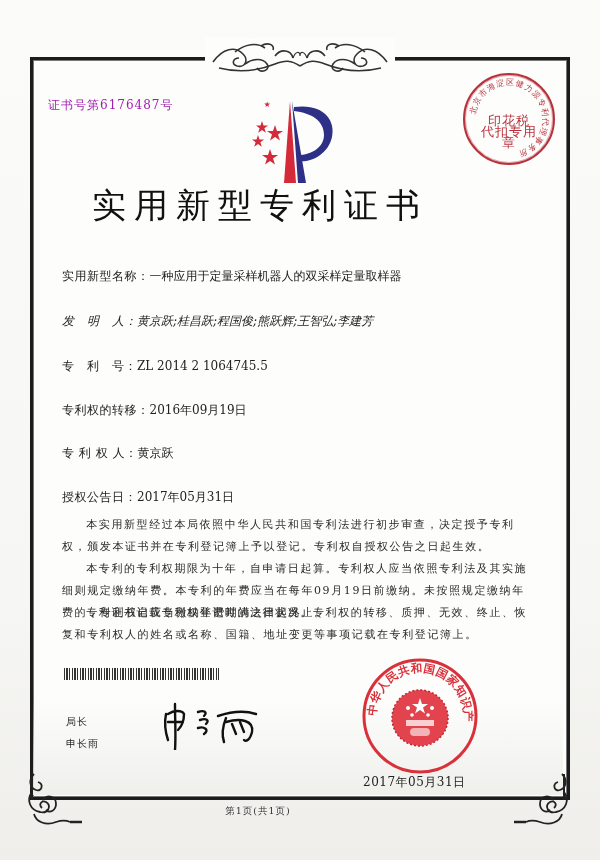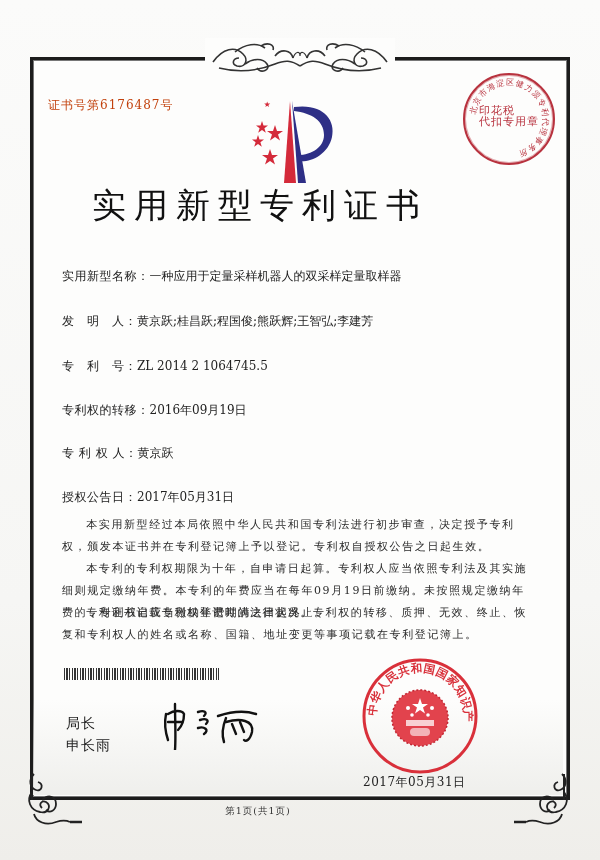--- a/index.html
+++ b/index.html
@@ -28,35 +28,35 @@
     position: absolute; left: 205px; top: 38px; width: 190px; height: 42px;
     background: #fdfdfc;
   }
   .ornament-top svg, .corner svg { width: 100%; height: 100%; display: block; }
   .corner { position: absolute; width: 60px; height: 60px; }
   .corner.bl { left: 22px; top: 770px; }
   .corner.br { left: 514px; top: 770px; }
 
   .cert-no {
     position: absolute; left: 48px; top: 97px;
-    font-size: 12px; letter-spacing: 1px; color: #c2410c;
+    font-size: 12px; letter-spacing: 1px; color: #a21caf;
   }
   .logo { position: absolute; left: 250px; top: 97px; width: 90px; height: 90px; }
   .seal-top {
     position: absolute; left: 463px; top: 73px; width: 88px; height: 88px;
     border-radius: 50%;
     border: 2px solid #b8323e;
     box-shadow: inset 0 0 0 1px rgba(184,50,62,0.4);
   }
   .seal-top .ring-text {
     position: absolute; inset: 0;
   }
   .seal-top .center {
-    position: absolute; left: 14px; top: 30px; width: 60px; 
-    font-size: 11px; line-height: 11px; color: #b8323e; letter-spacing: 1px;
+    position: absolute; left: 14px; top: 40px; width: 60px; text-align: center;
+    font-size: 13px; line-height: 11px; color: #b8323e; letter-spacing: 1px;
   }
   .title {
     position: absolute; left: 0; width: 520px; top: 183px; text-align: center;
     font-family: "DejaVu Sans", "Liberation Sans", sans-serif;
     font-size: 34px; letter-spacing: 8px; color: #111; font-weight: normal;
   }
   .field {
     position: absolute; left: 62px; font-size: 12px; color: #222;
     white-space: nowrap;
     text-align: right;
@@ -66,21 +66,21 @@
     position: absolute; left: 62px; width: 470px; font-size: 11px;
     line-height: 22px; color: #2a2a2a; letter-spacing: 1.6px;
     text-indent: 2.2em;
   }
   .barcode {
     position: absolute; left: 64px; top: 668px; width: 155px; height: 12px;
     background: repeating-linear-gradient(90deg, #333 0 1px, transparent 1px 2px, #333 2px 4px, transparent 4px 5px, #333 5px 6px, transparent 6px 8px);
   }
   .director-title, .director-name {
     position: absolute; left: 66px; font-family: "DejaVu Sans", "Liberation Sans", sans-serif;
-    font-size: 14px; color: #222; letter-spacing: 1px;
+    font-size: 10px; color: #222; letter-spacing: 1px;
   }
   .signature { position: absolute; left: 160px; top: 700px; width: 100px; height: 50px; }
   .seal-bottom {
     position: absolute; left: 360px; top: 656px; width: 120px; height: 120px;
   }
   .seal-date {
     position: absolute; left: 363px; top: 774px;
     font-size: 12px; color: #222; letter-spacing: 0.5px;
   }
   .page-num {
@@ -166,21 +166,21 @@
     <div>印花税</div>
     <div>代扣专用章</div>
   </div>
 </div>
 
 <div class="title">实用新型专利证书</div>
 
 <div class="field" style="top:268px;">
   <span class="label">实用新型名称：</span><span>一种应用于定量采样机器人的双采样定量取样器</span>
 </div>
-<div class="field" style="top:313px;">
+<div class="field" style="top:313px;font-style:italic;">
   <span class="label">发　明　人：</span><span>黄京跃;桂昌跃;程国俊;熊跃辉;王智弘;李建芳</span>
 </div>
 <div class="field" style="top:358px;">
   <span class="label">专　利　号：</span><span>ZL 2014 2 1064745.5</span>
 </div>
 <div class="field" style="top:402px;">
   <span class="label">专利权的转移：</span><span>2016年09月19日</span>
 </div>
 <div class="field" style="top:445px;">
   <span class="label">专 利 权 人：</span><span>黄京跃</span>

